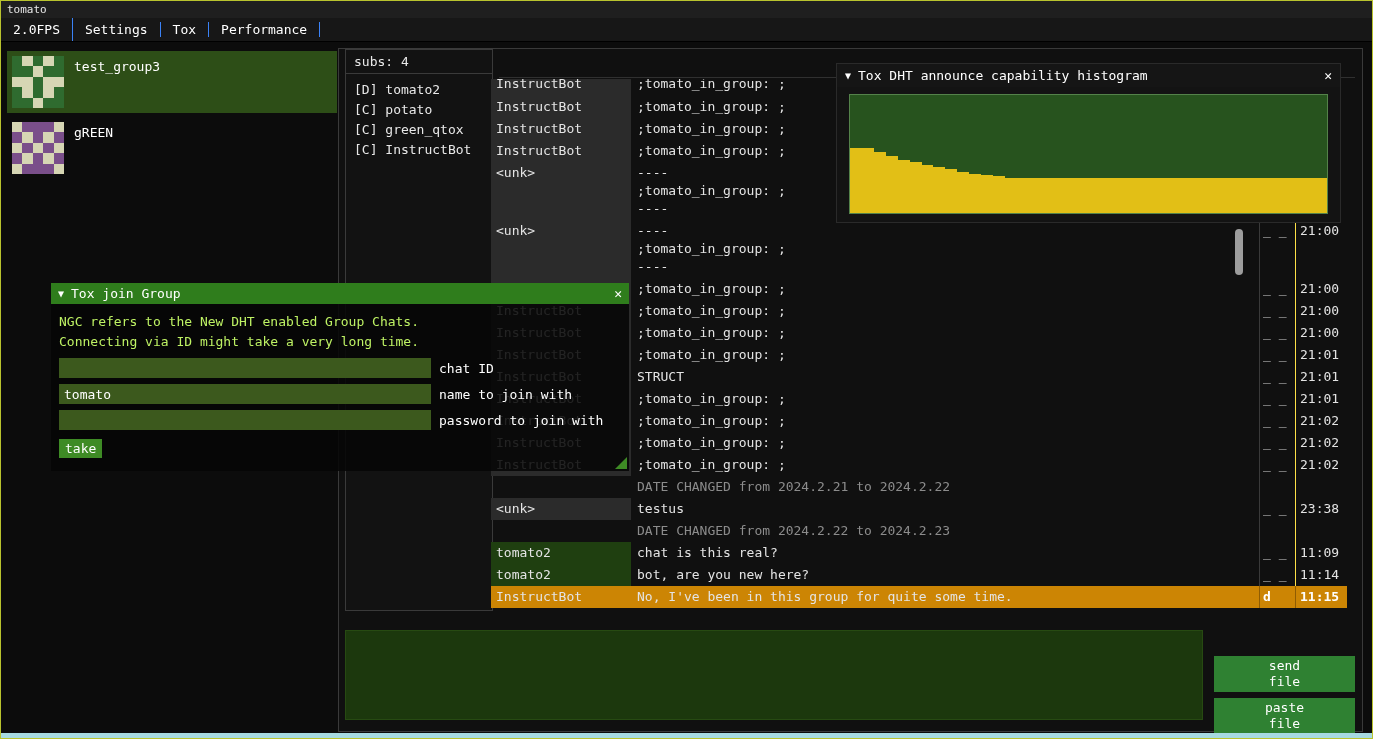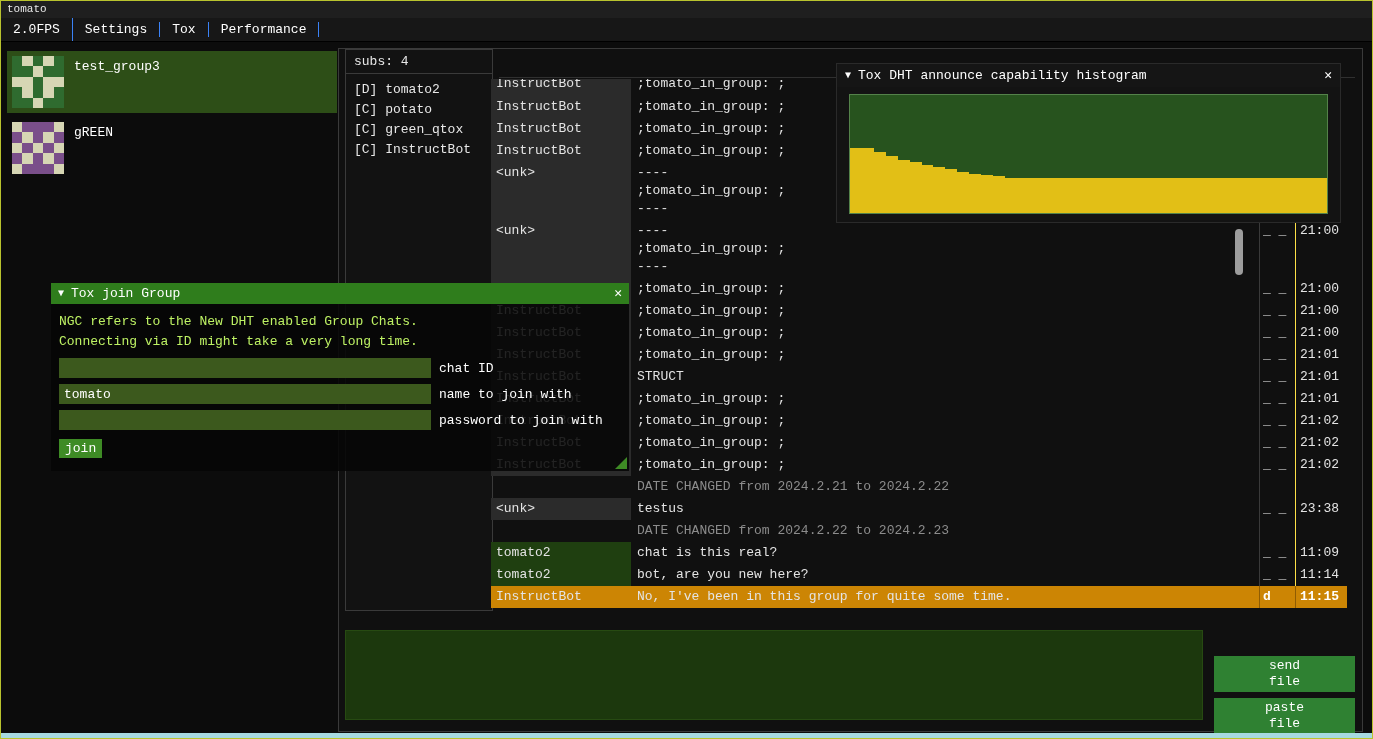--- a/index.html
+++ b/index.html
@@ -1,17 +1,17 @@
 <!DOCTYPE html>
 <html><head>
 <meta charset="utf-8">
 <style>
   html,body{margin:0;padding:0;background:#000;}
   body{font-family:"DejaVu Sans Mono","Liberation Mono",monospace;}
-  .app{position:relative;width:1371px;height:737px;border:1px solid #b9c32e;background:#0c0c0c;overflow:hidden;box-sizing:content-box;font-family:Liberation Mono, monospace;}
+  .app{position:relative;width:1371px;height:737px;border:1px solid #b9c32e;background:#0c0c0c;overflow:hidden;box-sizing:content-box;}
   .titlebar{height:17px;background:#1f1f1f;color:#e8e8e8;font-size:11px;line-height:17px;padding-left:6px;}
   .menubar{height:23px;background:#171717;display:flex;align-items:center;font-size:13px;color:#fff;border-bottom:1px solid #000;}
   .menu-item{padding:0 12px;line-height:23px;cursor:default;border-right:1px solid #3b82f6;}
   .content{position:absolute;top:42px;left:0;right:0;bottom:5px;background:#0c0c0c;}
   .bottom-strip{position:absolute;left:0;right:0;bottom:0;height:5px;background:#a7dae1;}
 
   
   #group-list{position:absolute;left:6px;top:8px;}
   .group-item{display:flex;align-items:flex-start;width:320px;padding:5px;gap:10px;margin-bottom:4px;}
   .group-item.selected{background:#2d4e17;}
@@ -365,19 +365,19 @@
         <span class="field-label">chat ID</span>
       </div>
       <div class="field-row">
         <input class="field-input" value="tomato" style="">
         <span class="field-label">name to join with</span>
       </div>
       <div class="field-row">
         <input class="field-input" value="" style="">
         <span class="field-label">password to join with</span>
       </div>
-      <button class="join-btn">join</button>
+      <button class="join-btn">take</button>
       <div class="resize-grip"></div>
     </div>
   </div>
 
   <div class="bottom-strip"></div>
 </div>
 
 </body></html>

